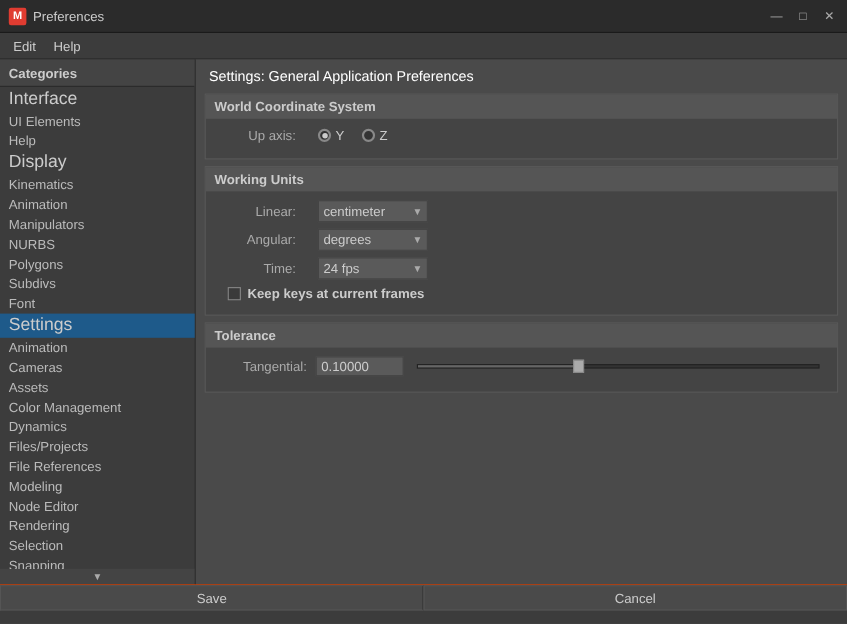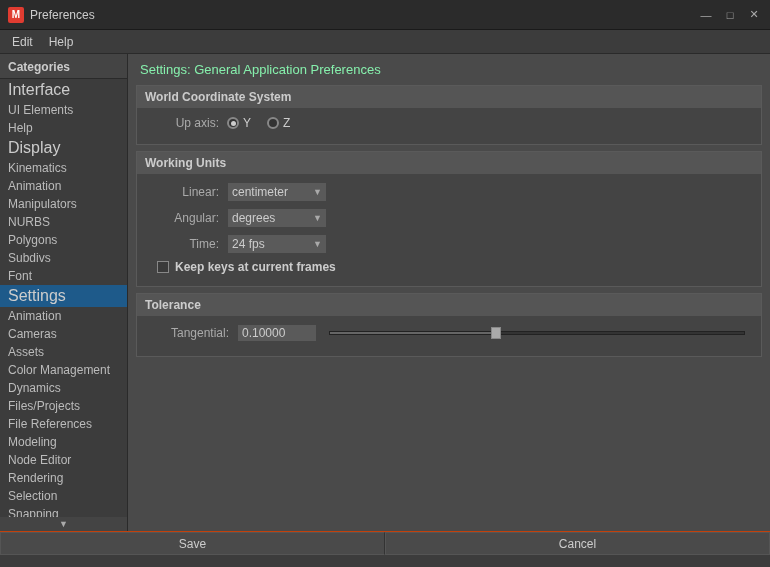--- a/index.html
+++ b/index.html
@@ -68,21 +68,21 @@
     }
 
     
     .main-layout {
       display: flex;
       height: calc(567px - 30px - 24px - 36px);
     }
 
     
     .sidebar {
-      width: 128px;
+      width: 178px;
       background: #3c3c3c;
       border-right: 1px solid #2a2a2a;
       display: flex;
       flex-direction: column;
       overflow: hidden;
     }
     .sidebar-header {
       padding: 6px 8px 4px;
       color: #cccccc;
       font-size: 12px;
@@ -122,21 +122,21 @@
     .content-area {
       flex: 1;
       background: #4a4a4a;
       display: flex;
       flex-direction: column;
       overflow: hidden;
     }
     .content-header {
       padding: 8px 12px;
       font-size: 13px;
-      color: #86efac;
+      color: #ffffff;
       font-weight: normal;
     }
 
     
     .section {
       margin: 0 8px 6px;
       border: 1px solid #5a5a5a;
       background: #444;
     }
     .section-header {
@@ -152,21 +152,21 @@
 
     
     .form-row {
       display: flex;
       align-items: center;
       margin-bottom: 6px;
     }
     .form-label {
       text-align: right;
       color: #aaaaaa;
-      margin-right: 8px;
+      margin-right: 20px;
       min-width: 70px;
       font-size: 12px;
     }
 
     
     .radio-group {
       display: flex;
       align-items: center;
       gap: 16px;
     }

